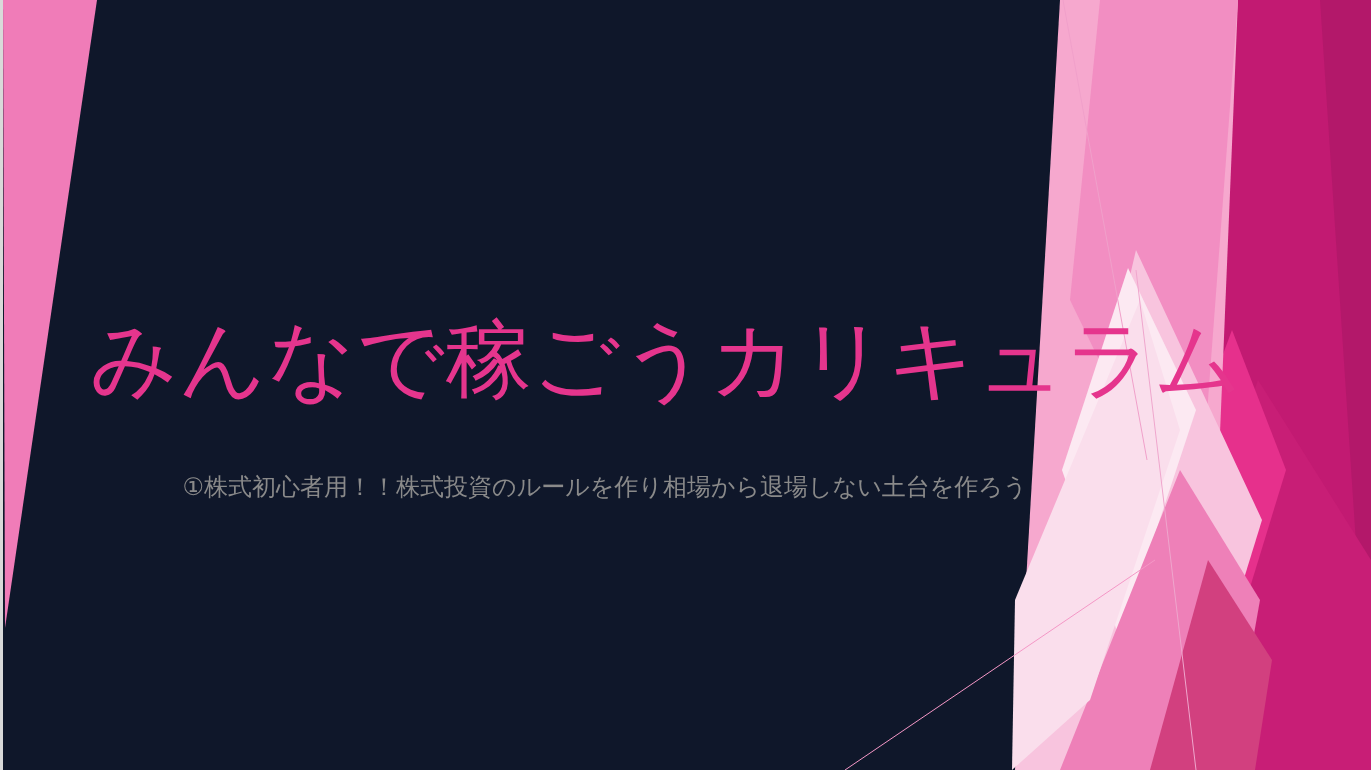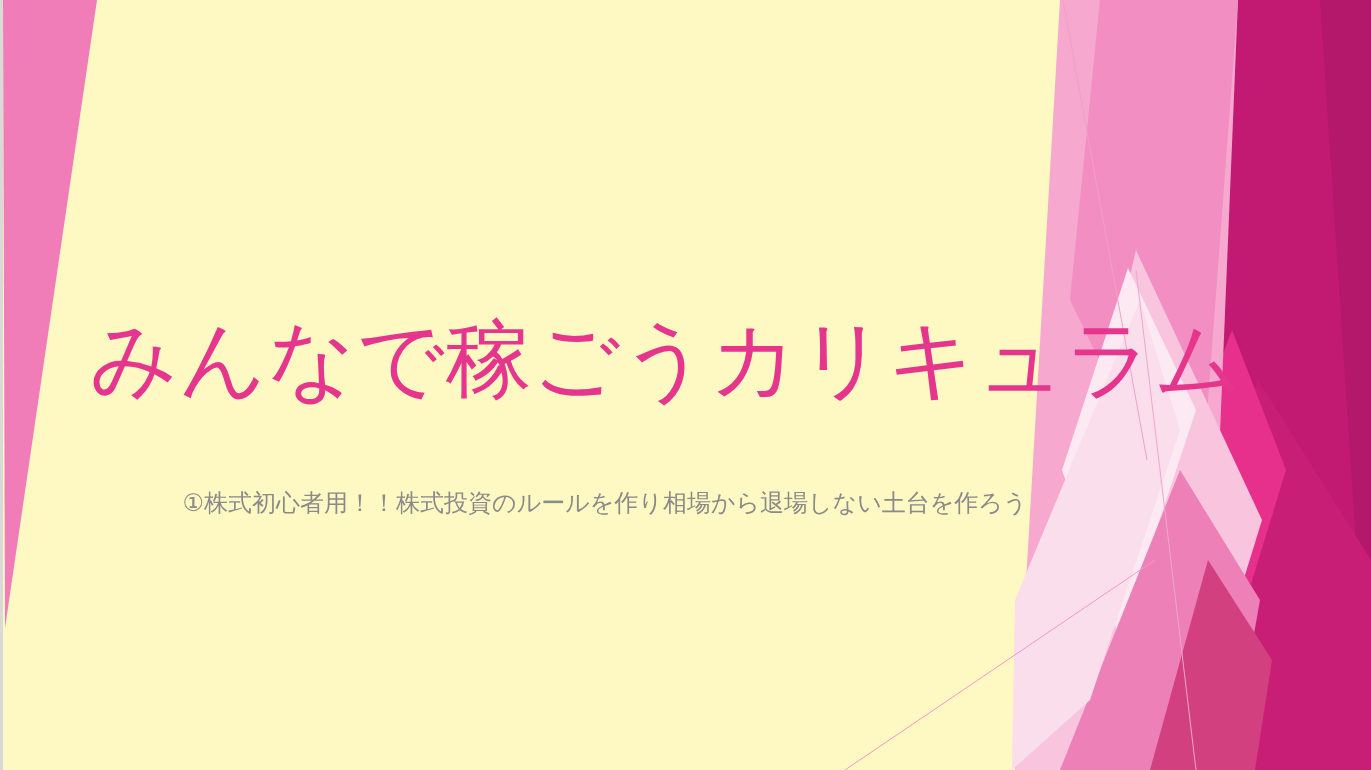--- a/index.html
+++ b/index.html
@@ -6,21 +6,21 @@
   html, body {
     margin: 0;
     padding: 0;
     background: #ffffff;
   }
   #slide {
     position: relative;
     width: 1371px;
     height: 770px;
     overflow: hidden;
-    background: #fef9c3;
+    background: #0f172a;
     font-family: "Liberation Sans", "DejaVu Sans", sans-serif;
   }
   #deco-left, #deco-right, #deco-lines {
     position: absolute;
     top: 0;
     left: 0;
     width: 1371px;
     height: 770px;
     pointer-events: none;
   }
@@ -50,21 +50,21 @@
     white-space: nowrap;
   }
   #subtitle-block {
     position: absolute;
     left: 90px;
     top: 472px;
     width: 1030px;
     text-align: center;
   }
   #slide-subtitle {
-    margin: 16px;
+    margin: 0;
     font-family: "DejaVu Sans", "Liberation Sans", sans-serif;
     font-weight: 400;
     font-size: 24px;
     line-height: 1.3;
     color: #8a8a8a;
     white-space: nowrap;
   }
 </style>
 </head>
 <body>

